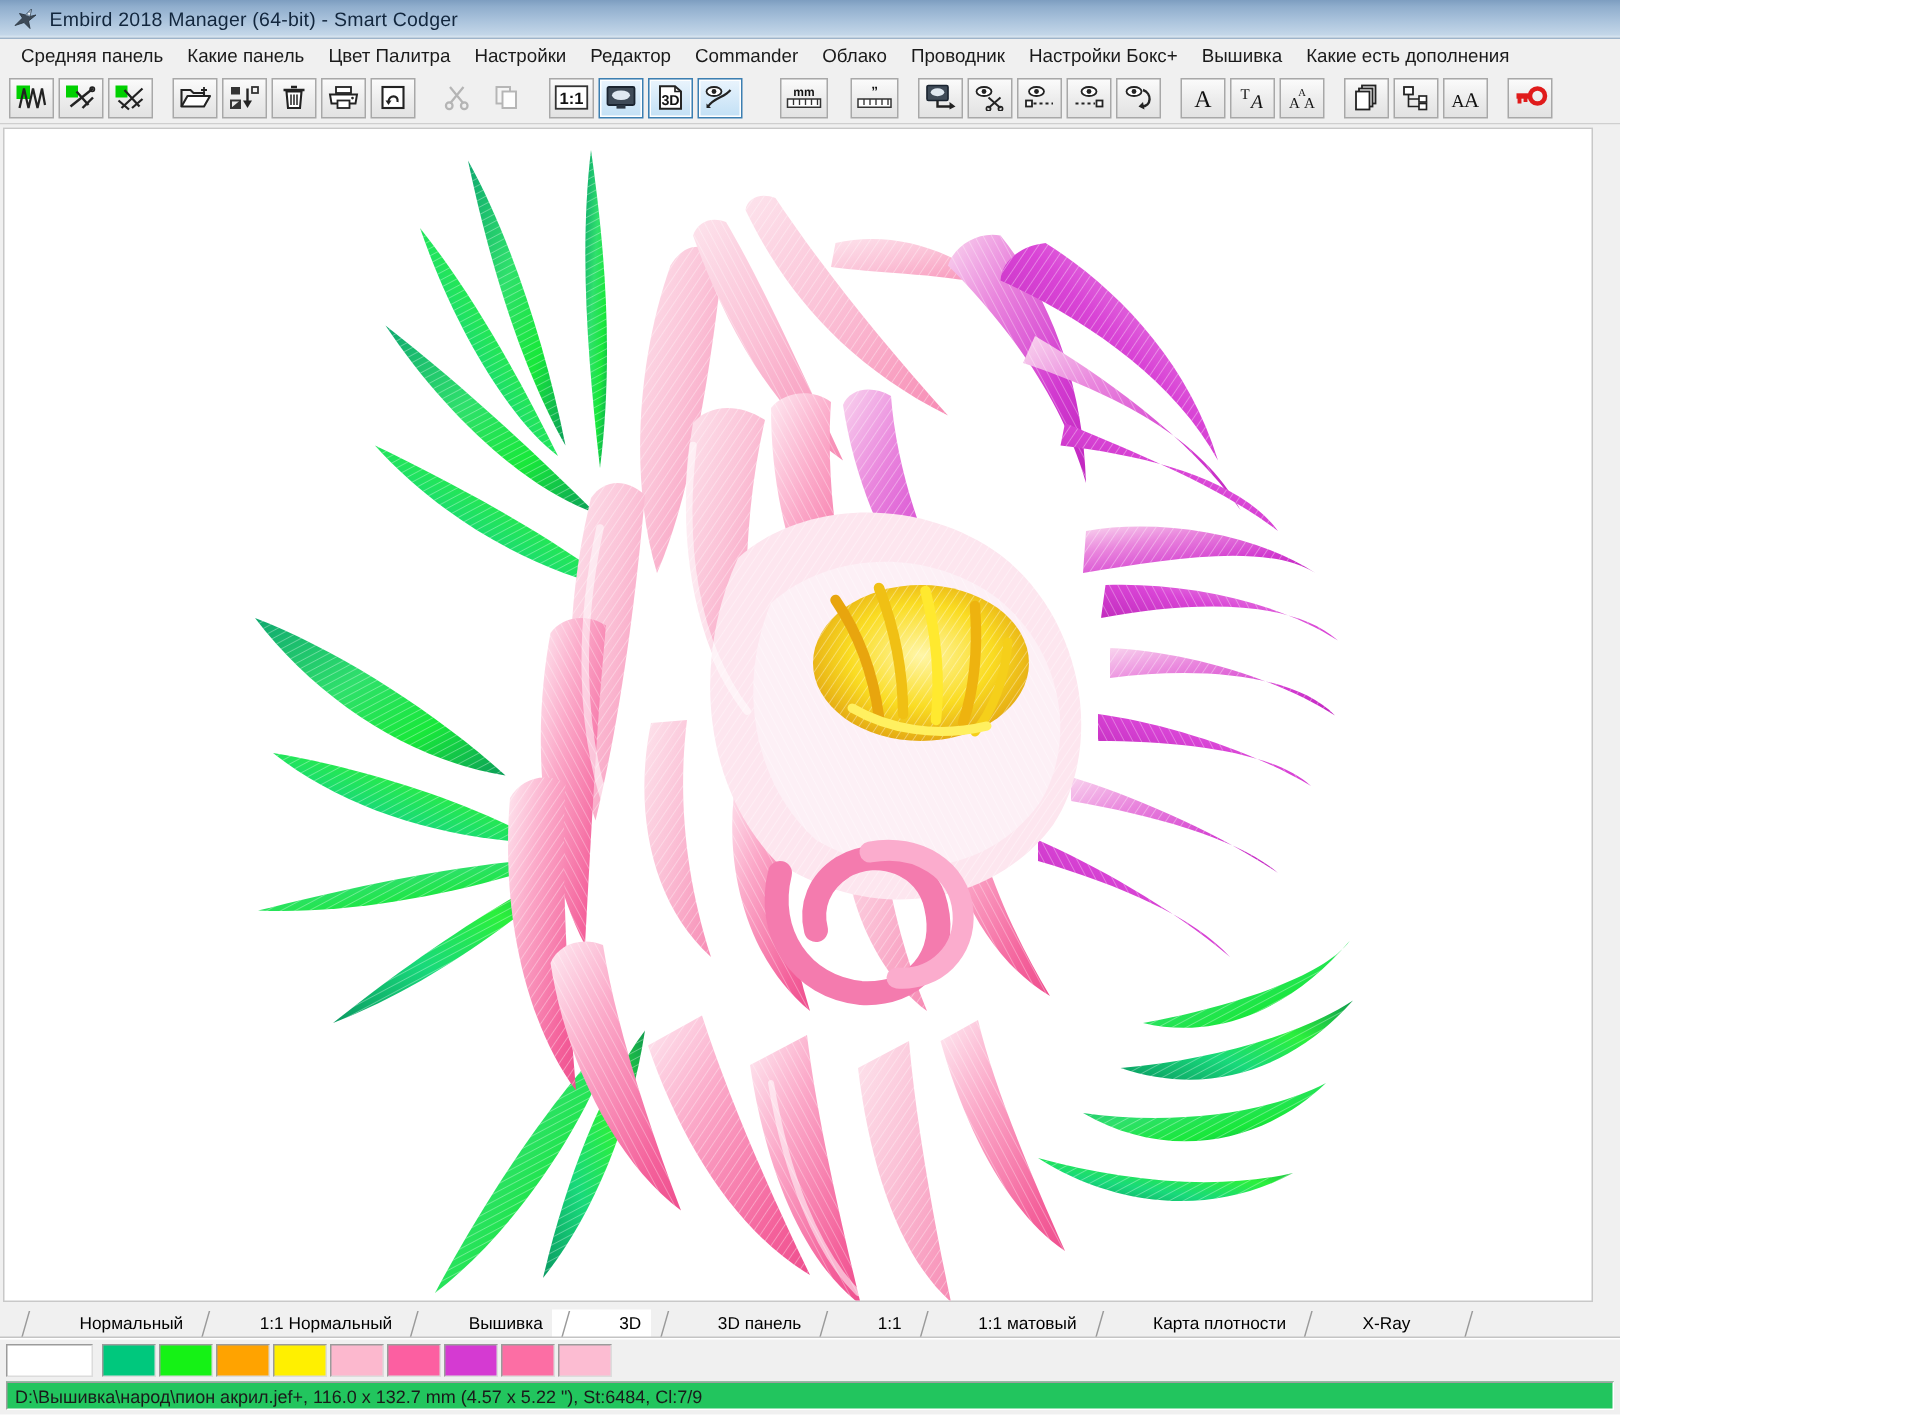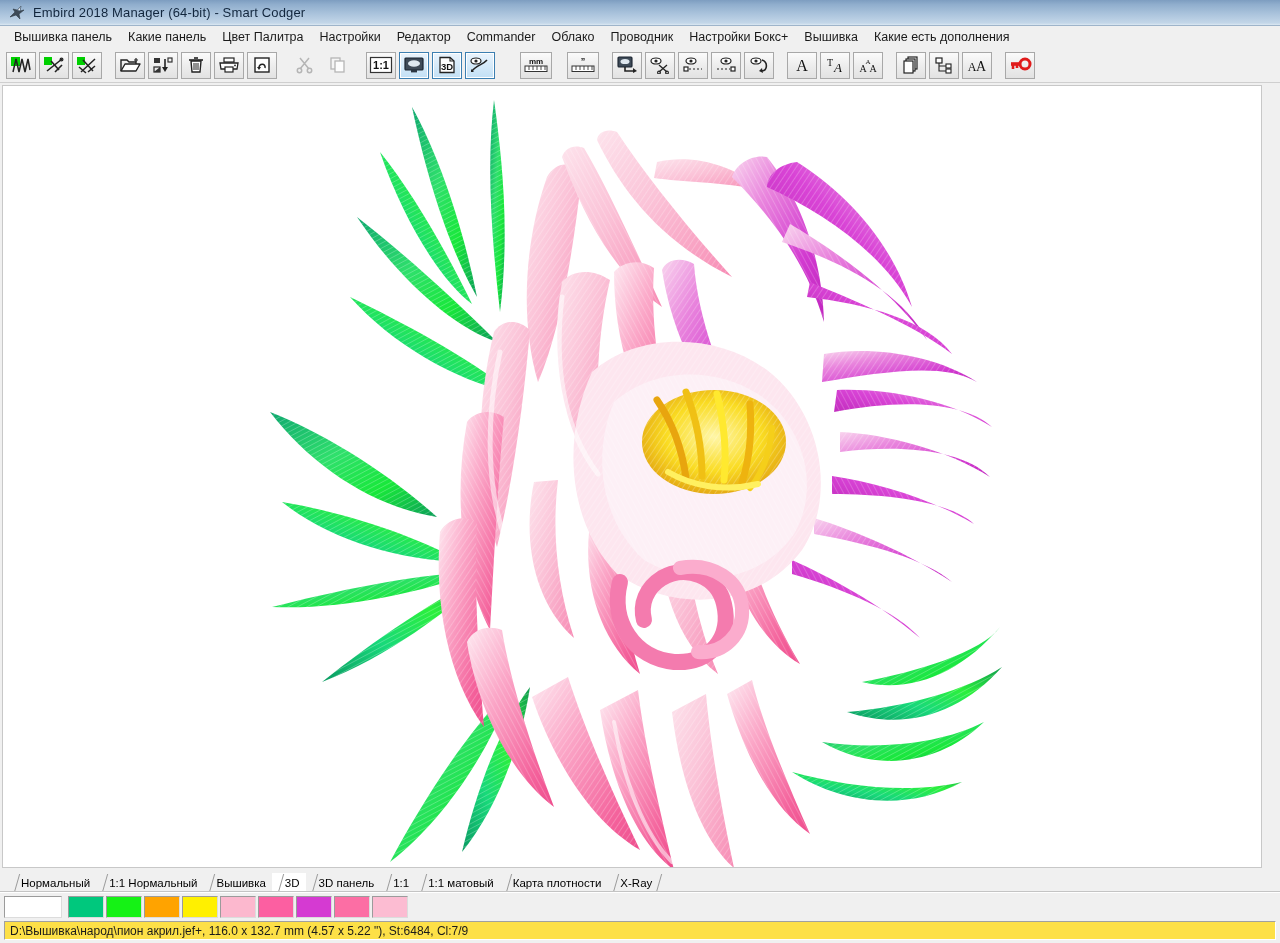--- a/index.html
+++ b/index.html
@@ -5,21 +5,21 @@
 <style>
   * { box-sizing: border-box; }
   html, body {
     margin: 0; padding: 0;
     width: 1280px; height: 943px;
     overflow: hidden;
     font-family: "Liberation Sans", sans-serif;
     background: #ffffff;
   }
   #app {
-    width: 1280px; height: 943px;
+    width: 1080px; height: 943px;
     position: relative;
     display: flex; flex-direction: column;
     background: #f0f0f0;
   }
 
   
   .titlebar {
     height: 26px; flex: 0 0 26px;
     background: linear-gradient(to bottom, #7d9dc0 0%, #90aecd 18%, #aac3dc 55%, #c3d6e8 92%, #dce8f2 100%);
     display: flex; align-items: center;
@@ -119,20 +119,21 @@
   }
   .tab {
     font-size: 11.5px; color: #000;
     height: 19px;
     display: flex; align-items: center;
     padding: 0 4px 0 4px;
     position: relative;
     white-space: nowrap;
     cursor: default;
     background: #f0f0f0;
+    gap: 32px;
   }
   .tab .slash-l, .tab .slash-r {
     width: 7px; height: 19px;
     flex: 0 0 7px;
     position: relative;
   }
   .tab .slash-l::before, .tab .slash-r::before {
     content: "";
     position: absolute;
     left: 2px; top: 1px;
@@ -171,21 +172,21 @@
     display: flex; align-items: center;
     padding: 0 4px 2px 4px;
   }
   .status-field {
     flex: 1 1 auto;
     height: 19px;
     border-top: 1px solid #a0a0a0;
     border-left: 1px solid #a0a0a0;
     border-right: 1px solid #ffffff;
     border-bottom: 1px solid #ffffff;
-    background: #fde047;
+    background: #22c55e;
     display: flex; align-items: center;
     padding-left: 5px;
     font-size: 12px; color: #1a1a1a;
     white-space: nowrap; overflow: hidden;
   }
 </style>
 </head>
 <body>
 
 <div id="app">
@@ -195,21 +196,21 @@
       <svg width="18" height="18" viewBox="0 0 18 18">
         <path d="M2 13 L7 8 L5 5 L9 6 L13 2 L12 7 L16 6 L11 10 L12 15 L8 11 Z" fill="#3d4a58" stroke="#2b3742" stroke-width="0.6" stroke-linejoin="round"></path>
         <path d="M9 6 L13 2 L12 7 Z" fill="#8fa3b8"></path>
         <circle cx="11.4" cy="5.2" r="0.7" fill="#ffffff"></circle>
       </svg>
     </span>
     <span class="title-text">Embird 2018 Manager (64-bit) - Smart Codger</span>
   </div>
 
   <div class="menubar">
-    <div class="menu-item">Вышивка панель</div>
+    <div class="menu-item">Средняя панель</div>
     <div class="menu-item">Какие панель</div>
     <div class="menu-item">Цвет Палитра</div>
     <div class="menu-item">Настройки</div>
     <div class="menu-item">Редактор</div>
     <div class="menu-item">Commander</div>
     <div class="menu-item">Облако</div>
     <div class="menu-item">Проводник</div>
     <div class="menu-item">Настройки Бокс+</div>
     <div class="menu-item">Вышивка</div>
     <div class="menu-item">Какие есть дополнения</div>

